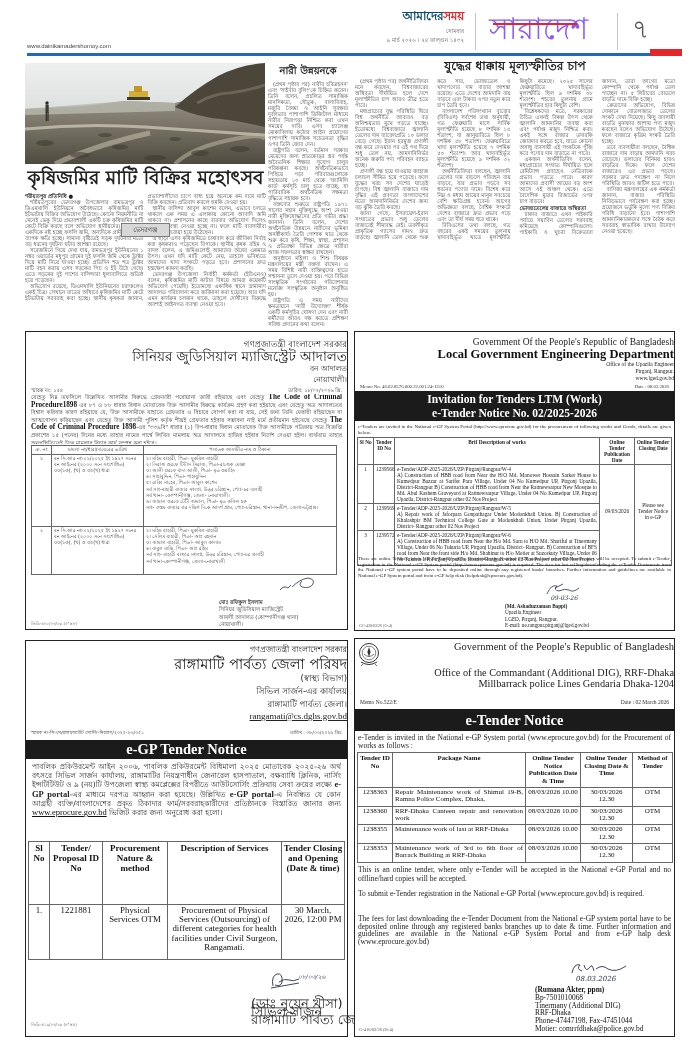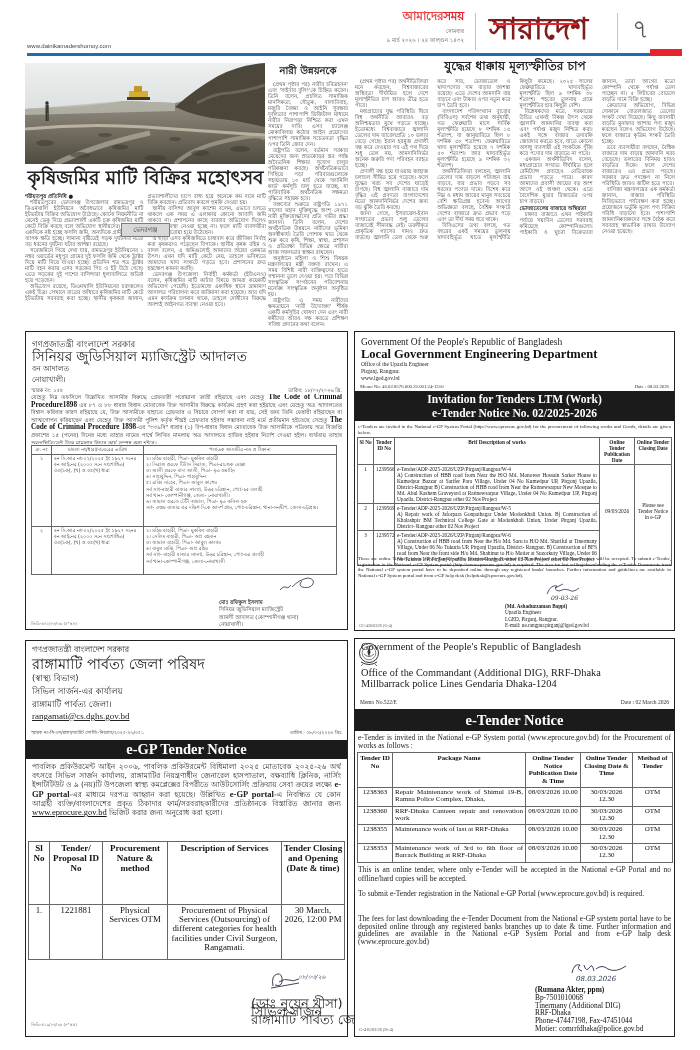--- a/index.html
+++ b/index.html
@@ -3,43 +3,43 @@
 <meta charset="utf-8">
 <style>
 *{box-sizing:border-box;margin:0;padding:0}
 html,body{width:700px;height:1050px;background:#fff;overflow:hidden}
 body{position:relative;font-family:"DejaVu Sans",sans-serif;color:#222}
 .abs{position:absolute}
 .serif{font-family:"Liberation Serif",serif}
 
 .website{left:27px;top:43px;font-family:"Liberation Sans",sans-serif;font-size:6px;color:#444}
 .logo{right:236px;top:7px;font-size:12px;font-weight:bold;white-space:nowrap;letter-spacing:-.3px}
-.logo-a{color:#ef4444}.logo-b{color:#e4262c}
+.logo-a{color:#0c4a6e}.logo-b{color:#e4262c}
 .weekday{right:236px;top:28px;font-size:5.5px;color:#555;white-space:nowrap}
 .mdate{right:236px;top:37px;font-size:5.5px;color:#555;white-space:nowrap}
 .vsep{width:1px;background:#c4c4c4;top:13px;height:37px}
-.section-title{left:489px;top:11px;width:122px;font-size:30px;font-weight:bold;line-height:36px;white-space:nowrap;color:#7f1d1d}
+.section-title{left:489px;top:11px;width:122px;font-size:30px;font-weight:normal;line-height:36px;white-space:nowrap;color:#8b5cf6}
 .section-redline{left:493px;top:23px;width:84px;height:1.5px;background:#e4262c}
 .page-no{left:632px;top:13px;font-size:26px;line-height:32px;color:#555}
 .rule-blue{left:27px;top:53px;width:623px;height:3px;background:#1c6db5}
 .rule-red{left:650px;top:49px;width:32px;height:7px;background:#e4262c}
 
 .bt{font-size:5.3px;line-height:6px;color:#3b3b3b;text-align:justify;overflow:hidden}
 .bt p{text-indent:5px}
 .bt .byline{font-weight:bold;text-indent:0;color:#222}
 .bt .subhead{font-weight:bold;text-indent:0;color:#222;margin-top:1px}
 .cols2{column-count:2;column-gap:4px;column-fill:balance}
 .cols4{column-count:4;column-gap:9px;column-fill:balance}
 .headline-main{left:25px;top:163px;width:241px;font-size:23px;line-height:30px;white-space:nowrap;color:#222;text-align:center}
 .inset{left:121px;top:223px;width:49px;height:14px;background:#d8d8d8;border:.8px solid #7c7c7c;font-size:6.5px;line-height:12px;text-align:center;color:#333}
 .women-head{left:268px;top:64px;width:80px;font-size:10px;line-height:14px;text-align:center;white-space:nowrap;color:#222}
 .infl-head{left:355px;top:58px;width:320px;font-size:12px;line-height:16px;text-align:center;white-space:nowrap;color:#222}
 
 .notice{border:1.5px solid #222;background:#fff}
-.notice .c{position:absolute;left:6px;right:0;text-align:left;white-space:nowrap}
+.notice .c{position:absolute;left:6px;right:0;text-align:right;white-space:nowrap}
 .memo-row{position:absolute;left:5px;right:5px;display:flex;justify-content:space-between;white-space:nowrap;color:#333}
 .banner{position:absolute;left:0;right:0;background:#1b1b1b;color:#fff;text-align:center;font-family:Liberation Serif, serif;font-weight:bold}
 table{border-collapse:collapse;position:absolute;table-layout:fixed}
 td,th{border:.6px solid #666;vertical-align:top}
 .court-body{font-size:5.5px;line-height:7.6px;text-align:justify;color:#333}
 .court-body .en{font-family:"Liberation Serif",serif;font-weight:bold;font-size:7.2px;color:#111}
 .court-table{font-size:4.8px;line-height:6.1px;color:#333}
 .court-table th{font-weight:normal;text-align:center;padding:1px}
 .court-table td{padding:1px 2px;white-space:pre-line}
 .sig-block{position:absolute;text-align:left;white-space:nowrap}

